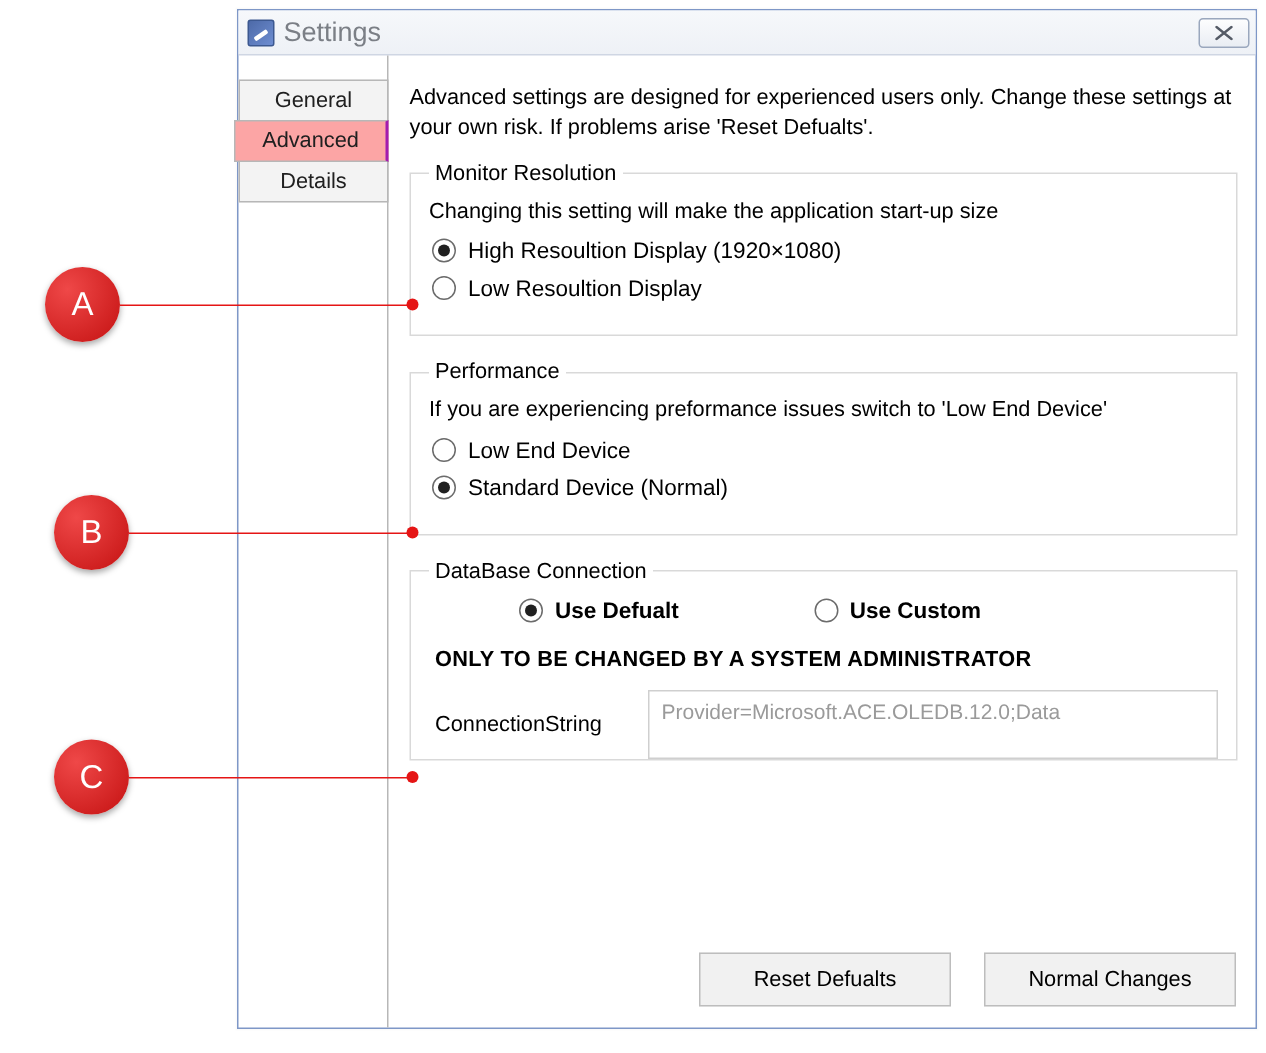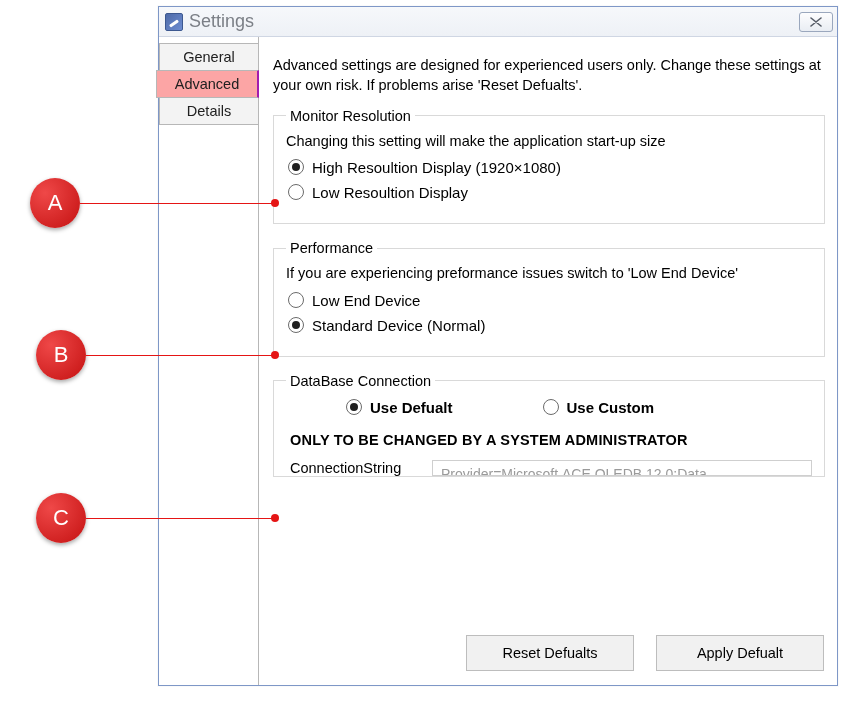--- a/index.html
+++ b/index.html
@@ -94,21 +94,21 @@
     font-size: 13px;
     cursor: default;
   }
   .close-btn svg { width: 12px; height: 10px; }
 
   .window-body { display: flex; min-height: 648px; }
 
   
   .tabstrip {
     width: 100px;
-    padding-top: 6px;
+    padding-top: 16px;
   }
   .tab {
     height: 28px;
     border: 1px solid #b7b7b7;
     background: #f3f3f3;
     margin-bottom: -1px;
     display: flex;
     align-items: center;
     justify-content: center;
     font-size: 14.5px;
@@ -175,21 +175,21 @@
 
   .cs-row { display: flex; align-items: center; gap: 10px; margin: 4px 0 0 4px; }
   .cs-label { width: 132px; }
   .cs-input {
     flex: 1;
     border: 1px solid #cfcfcf;
     background: #fff;
     color: #9a9a9a;
     padding: 5px 8px;
     font-size: 14px;
-    height: 16px;
+    height: 46px;
     white-space: nowrap;
     overflow: hidden;
     text-overflow: clip;
   }
 
   .footer {
     position: absolute;
     right: 13px;
     bottom: 14px;
     display: flex;
@@ -287,17 +287,17 @@
         </div>
         <div class="warn">ONLY TO BE CHANGED BY A SYSTEM ADMINISTRATOR</div>
         <div class="cs-row">
           <span class="cs-label">ConnectionString</span>
           <div class="cs-input">Provider=Microsoft.ACE.OLEDB.12.0;Data</div>
         </div>
       </fieldset>
 
       <div class="footer">
         <div class="btn">Reset Defualts</div>
-        <div class="btn">Apply Defualt</div>
+        <div class="btn">Normal Changes</div>
       </div>
     </div>
   </div>
 </div>
 
 </body></html>

